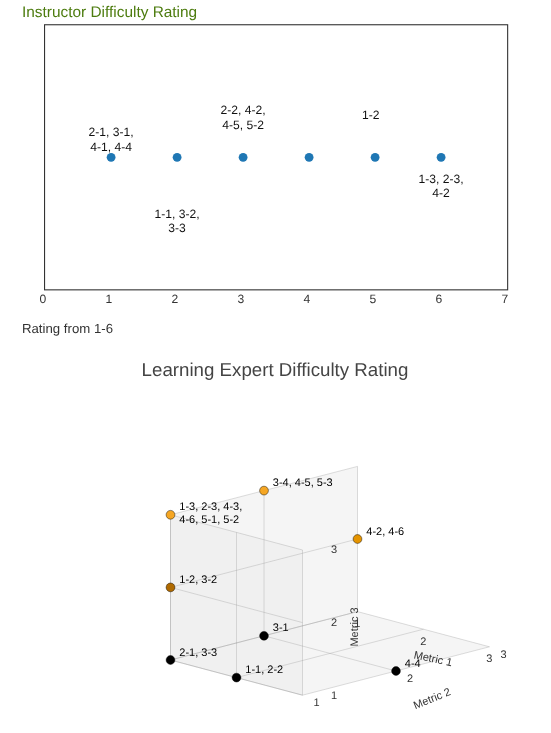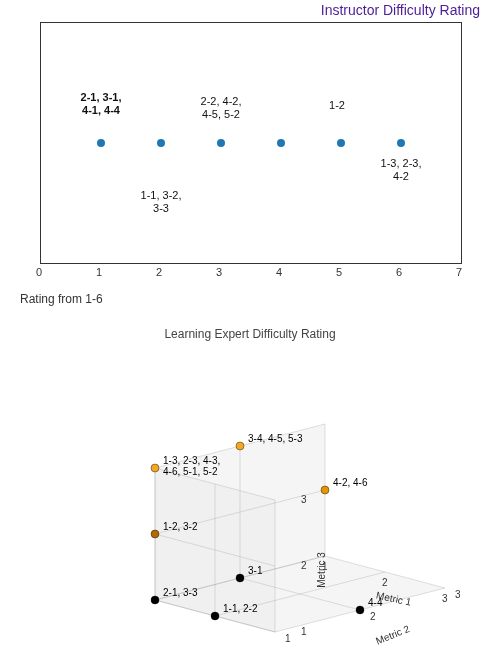--- a/index.html
+++ b/index.html
@@ -13,23 +13,23 @@
     overflow: hidden;
   }
   .chart1 {
     position: absolute;
     left: 20px;
     top: 0px;
     width: 460px;
     height: 310px;
   }
   .chart1 .title {
-    text-align: right;
+    text-align: left;
     font-size: 14px;
-    color: #4c1d95;
+    color: #4d7c0f;
     margin-top: 2px;
   }
   .chart1 .plotbox {
     position: absolute;
     left: 20px;
     top: 22px;
     width: 420px;
     height: 240px;
     border: 1px solid #333;
   }
@@ -65,21 +65,21 @@
   }
   .chart2 {
     position: absolute;
     left: 10px;
     top: 325px;
     width: 480px;
     height: 340px;
   }
   .chart2 .title {
     text-align: center;
-    font-size: 12px;
+    font-size: 17px;
     color: #444;
     margin-top: 2px;
   }
   .stage {
     position: absolute;
     left: 0;
     top: 20px;
     width: 480px;
     height: 310px;
   }
@@ -95,21 +95,21 @@
 
 <div class="chart1">
   <div class="title">Instructor Difficulty Rating</div>
   <div class="plotbox">
       <div class="pt" style="left: 60px; top: 120px;"></div>
       <div class="pt" style="left: 120px; top: 120px;"></div>
       <div class="pt" style="left: 180px; top: 120px;"></div>
       <div class="pt" style="left: 240px; top: 120px;"></div>
       <div class="pt" style="left: 300px; top: 120px;"></div>
       <div class="pt" style="left: 360px; top: 120px;"></div>
-      <div class="ann" style="left: 60px; top: 68px; font-weight: bold;">2-1, 3-1,
+      <div class="ann" style="left: 60px; top: 92px;">2-1, 3-1,
 4-1, 4-4</div>
       <div class="ann" style="left: 120px; top: 134px; margin-top: 32px;">1-1, 3-2,
 3-3</div>
       <div class="ann" style="left: 180px; top: 72px;">2-2, 4-2,
 4-5, 5-2</div>
       <div class="ann" style="left: 296px; top: 76px;">1-2</div>
       <div class="ann" style="left: 360px; top: 134px;">1-3, 2-3,
 4-2</div>
     </div>
   <div class="xlabel">Rating from 1-6</div>

